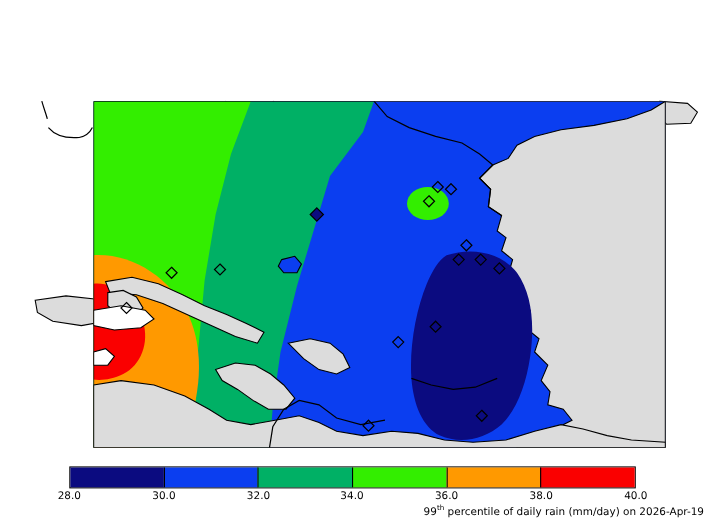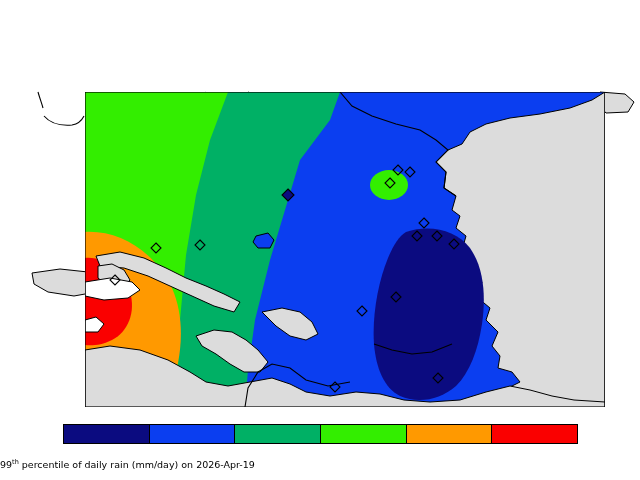--- a/index.html
+++ b/index.html
@@ -80,21 +80,21 @@
     color: #000000;
     transform: translateX(-50%);
     white-space: nowrap;
   }
 
   .cbar-caption {
     position: absolute;
     left: 0;
     top: 458px;
     width: 640px;
-    text-align: left;
+    text-align: right;
     font-family: "DejaVu Sans", sans-serif;
     font-size: 9.5px;
     color: #000000;
     white-space: nowrap;
   }
   .cbar-caption sup {
     font-size: 6.5px;
     vertical-align: super;
   }
 </style>
@@ -224,18 +224,27 @@
 
   <div class="cbar-wrap">
     <div class="cbar-seg" style="background:#0b0b80"></div>
     <div class="cbar-seg" style="background:#0b3ef0"></div>
     <div class="cbar-seg" style="background:#00b065"></div>
     <div class="cbar-seg" style="background:#33ee00"></div>
     <div class="cbar-seg" style="background:#ff9900"></div>
     <div class="cbar-seg" style="background:#fa0000"></div>
   </div>
 
+  <div class="cbar-ticks">
+    <span class="cbar-tick" style="left:63px">28.0</span>
+    <span class="cbar-tick" style="left:149px">30.0</span>
+    <span class="cbar-tick" style="left:235px">32.0</span>
+    <span class="cbar-tick" style="left:320px">34.0</span>
+    <span class="cbar-tick" style="left:406px">36.0</span>
+    <span class="cbar-tick" style="left:492px">38.0</span>
+    <span class="cbar-tick" style="left:578px">40.0</span>
+  </div>
 
   <div class="cbar-caption">
     <span>99</span><sup>th</sup><span> percentile of daily rain (mm/day) on 2026-Apr-19</span>
   </div>
 
 </div>
 
 </body></html>

